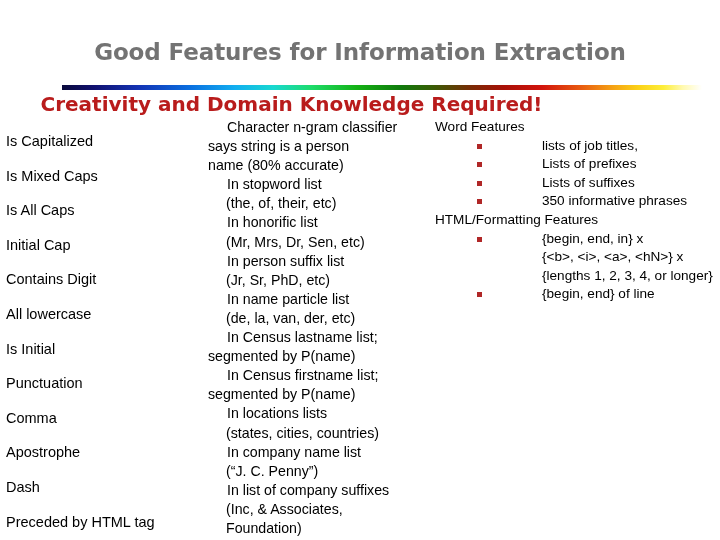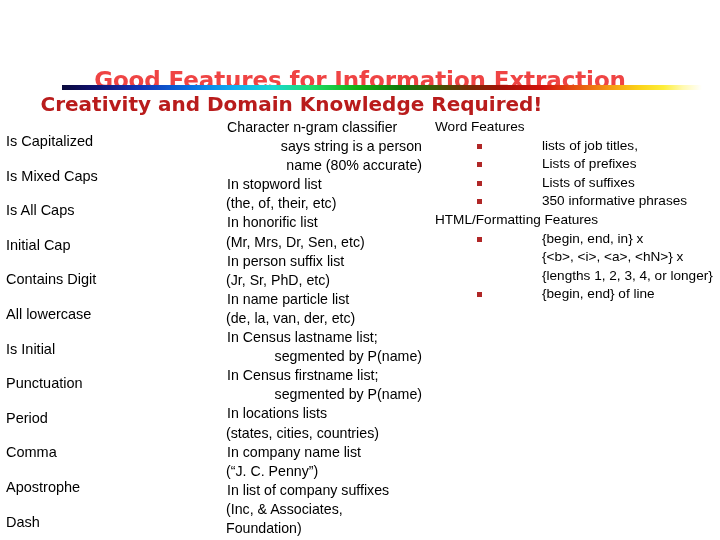--- a/index.html
+++ b/index.html
@@ -23,23 +23,22 @@
     top: 38px;
     width: 720px;
     text-align: center;
   }
   #slide-title {
     font-family: "DejaVu Sans", sans-serif;
     font-weight: bold;
     font-size: 23px;
     line-height: 28px;
     letter-spacing: -0.1px;
-    color: #ef4444;
-    white-space: nowrap;
-    margin-top: 28px;
+    color: #737373;
+    white-space: nowrap;
   }
 
   
   #rainbow-rule {
     position: absolute;
     left: 62px;
     top: 85px;
     width: 640px;
     height: 5px;
     background: linear-gradient(to right,
@@ -113,21 +112,21 @@
     white-space: nowrap;
     margin-left: 19px;
   }
   .mid-sub {
     font-family: "Liberation Sans", sans-serif;
     font-size: 14.2px;
     line-height: 19.1px;
     padding-left: 18px;
     white-space: nowrap;
   }
-  .mid-sub.center { padding-left: 0; text-align: right; }
+  .mid-sub.center { padding-left: 0; text-align: left; }
 
   
   #column-right { left: 435px; width: 292px; }
   .right-head {
     font-family: "Liberation Sans", sans-serif;
     font-size: 13.6px;
     line-height: 18.6px;
     white-space: nowrap;
   }
   .right-bullet {
@@ -165,21 +164,20 @@
 
   <div class="column" id="column-left">
       <div class="left-item">Is Capitalized</div>
       <div class="left-item">Is Mixed Caps</div>
       <div class="left-item">Is All Caps</div>
       <div class="left-item">Initial Cap</div>
       <div class="left-item">Contains Digit</div>
       <div class="left-item">All lowercase</div>
       <div class="left-item">Is Initial</div>
       <div class="left-item">Punctuation</div>
-      <div class="left-item">Period</div>
       <div class="left-item">Comma</div>
       <div class="left-item">Apostrophe</div>
       <div class="left-item">Dash</div>
       <div class="left-item">Preceded by HTML tag</div>
     </div>
 
   <div class="column" id="column-middle">
       <div class="mid-group">
         <div class="mid-head">Character n-gram classifier</div>
         <div class="mid-sub center">says string is a person</div>

